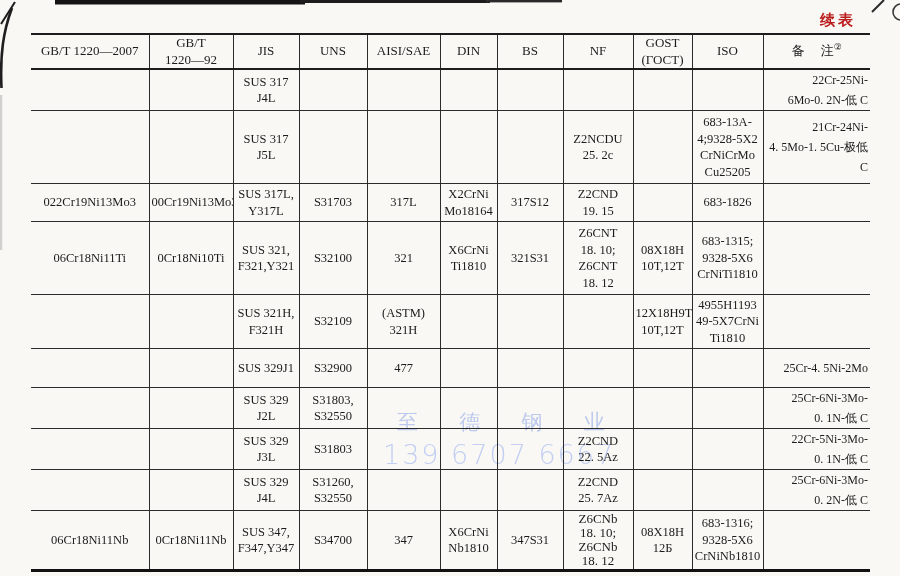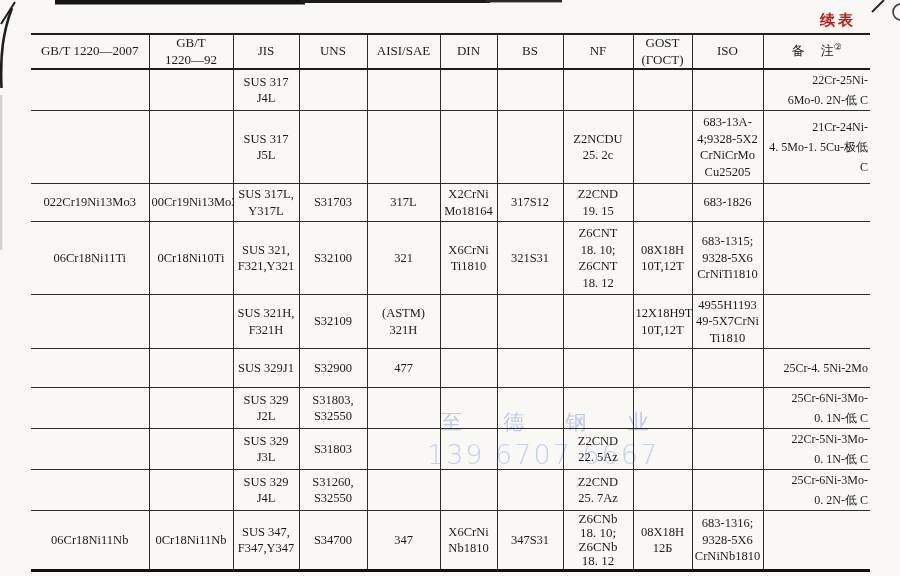--- a/index.html
+++ b/index.html
@@ -10,21 +10,21 @@
     color:#1b1b1b;
   }
   
   #artifacts{position:absolute;left:0;top:0;z-index:0;pointer-events:none;}
   
   .continued{
     position:absolute;top:11px;right:44px;z-index:3;
     font-size:15px;font-weight:600;letter-spacing:3px;color:#b91c1c;
   }
   
-  .watermark{position:absolute;left:383px;top:408px;width:210px;z-index:1;text-align:center;margin-left:44px;}
+  .watermark{position:absolute;left:383px;top:408px;width:210px;z-index:1;text-align:center;}
   .watermark .wm1{
     font-size:21px;letter-spacing:18px;padding-left:14px;
     color:rgba(152,172,232,0.62);white-space:nowrap;
   }
   .watermark .wm2{
     font-size:27px;letter-spacing:2px;margin-top:3px;
     color:rgba(158,178,242,0.60);white-space:nowrap;
     font-family:"DejaVu Sans","Liberation Sans",sans-serif;font-weight:300;
   }
   

